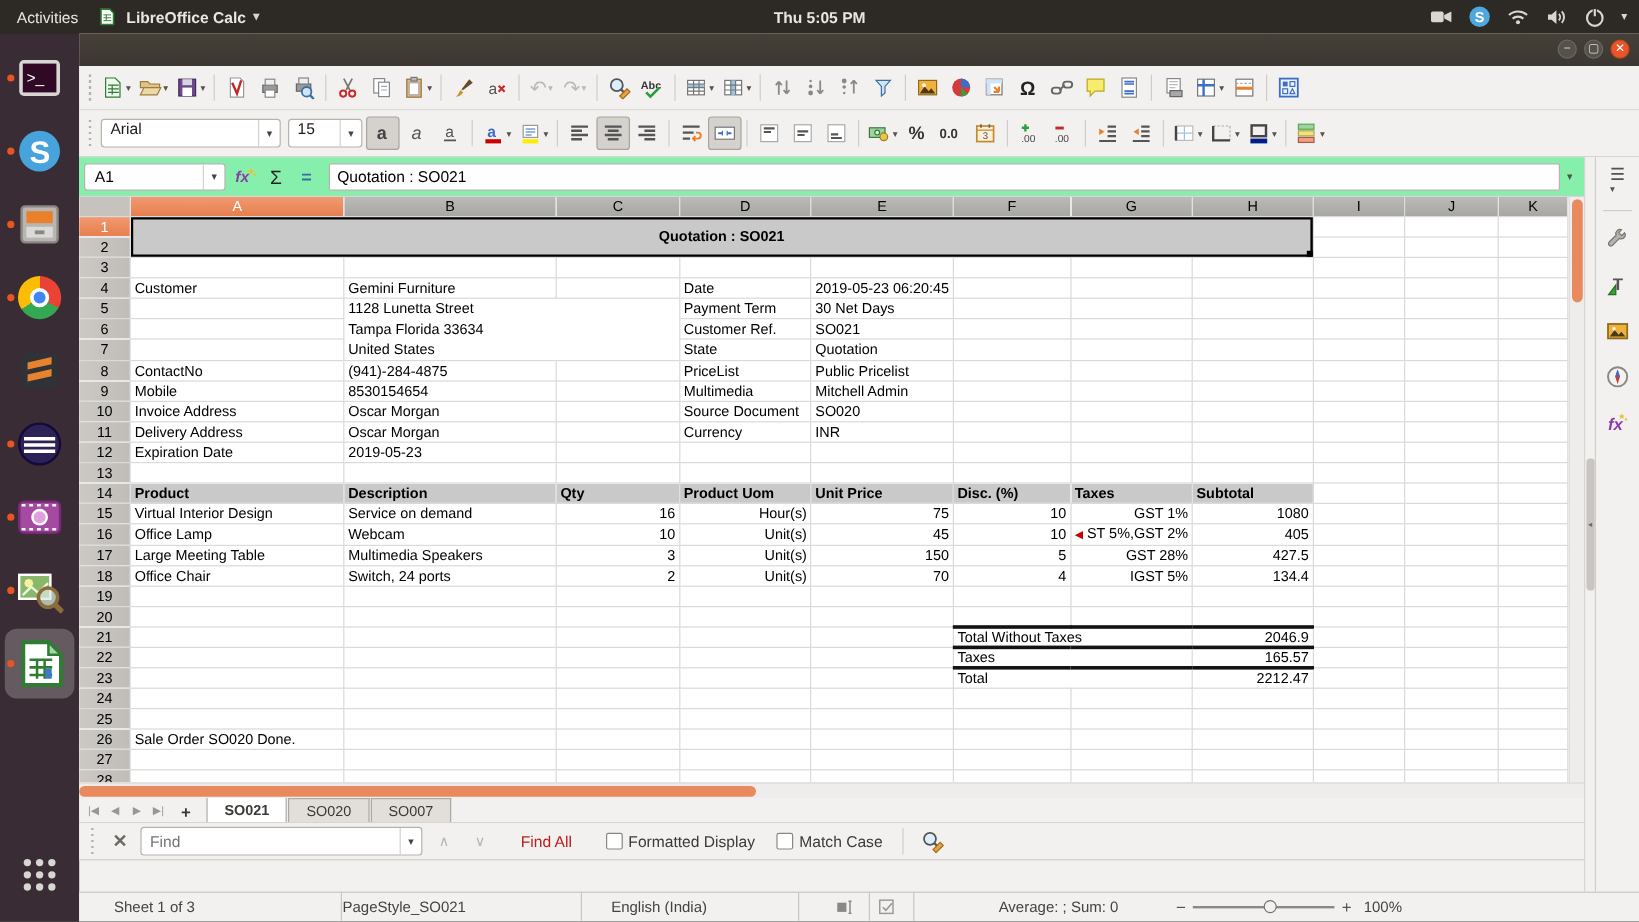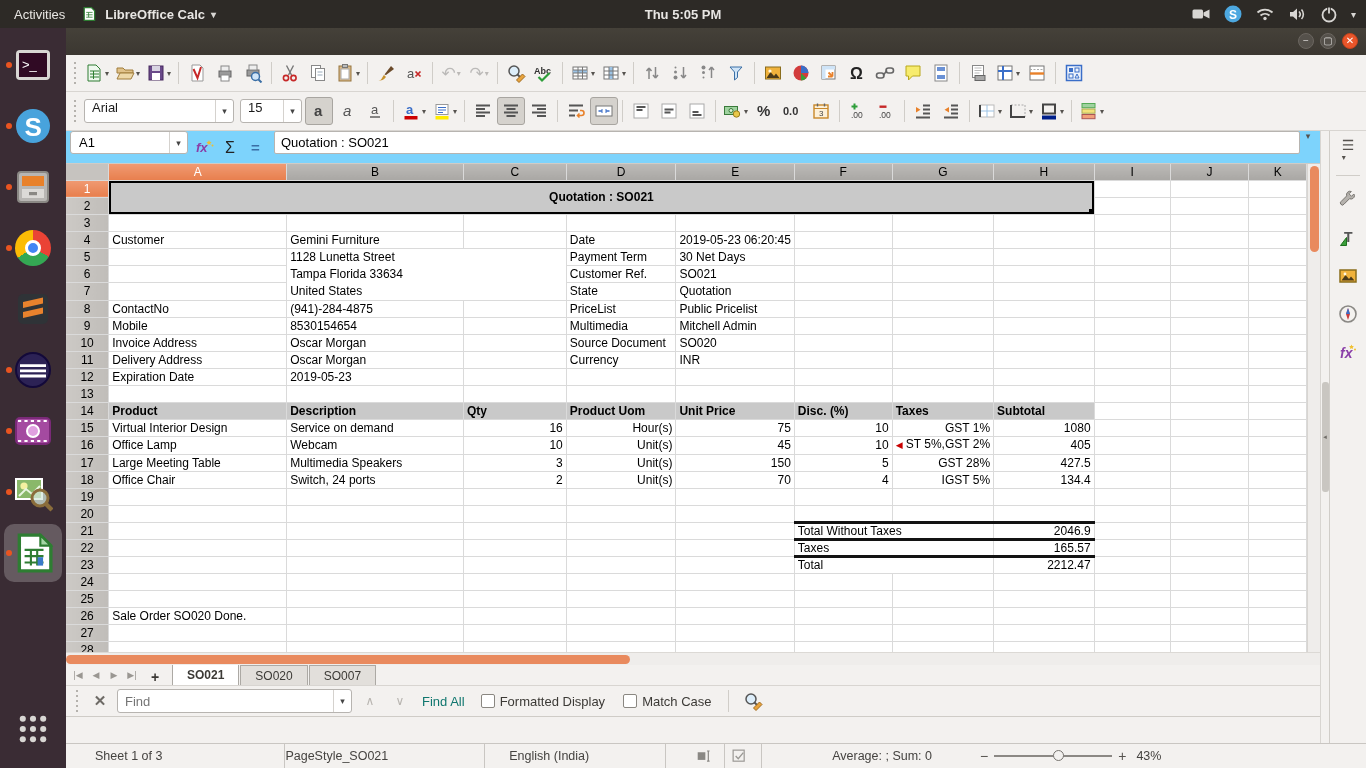--- a/index.html
+++ b/index.html
@@ -39,21 +39,21 @@
   .tbtn{height:28px;min-width:28px;padding:0 2px;display:flex;align-items:center;justify-content:center;border:1px solid transparent;border-radius:3px}
   .tbtn.pressed{background:#d5d2cd;border-color:#a8a5a0}
   .tbtn.disabled{opacity:.35}
   .tsep{width:1px;height:22px;background:#d0cdc8;margin:0 4px;flex:none}
   .ic{display:flex;align-items:center;justify-content:center}
   .dd{font-size:8px;color:#55524e;margin-left:1px}
   .combo{height:24px;background:#fff;border:1px solid #b7b4b0;border-radius:3px;display:flex;align-items:flex-start;margin:0 3px}
   .cval{flex:1;padding-left:7px;font-size:13px;color:#1a1a1a}
   .cdd{width:18px;height:100%;border-left:1px solid #d5d2ce;display:flex;align-items:center;justify-content:center;font-size:9px;color:#444}
   
-  .fbar{height:33px;background:#7dd3fc;border-bottom:1px solid #cfccc7;display:flex;padding:0 4px;flex:none}
+  .fbar{height:33px;background:#86efac;border-bottom:1px solid #cfccc7;display:flex;align-items:center;padding:0 4px;flex:none}
   .namebox{width:118px;height:23px;background:#fff;border:1px solid #b7b4b0;border-radius:3px;display:flex;align-items:center}
   .namebox .nval{flex:1;padding-left:8px;font-size:13px}
   .fbtns{display:flex;align-items:center;margin:0 4px}
   .fbtn{width:26px;height:26px;display:flex;align-items:center;justify-content:center}
   .finput{flex:1;height:23px;background:#fff;border:1px solid #b7b4b0;border-radius:2px;font-size:13px;padding-left:6px;display:flex;align-items:center;white-space:nowrap;overflow:hidden}
   .fexp{width:16px;text-align:center;font-size:9px;color:#55524e}
   
   .midband{flex:1;display:flex;min-height:0}
   .maincol{width:1254px;display:flex;flex-direction:column}
   .sheetzone{height:488px;display:flex;flex:none}
@@ -88,21 +88,21 @@
   .tnav span{color:#9a9792;font-size:9px;width:16px;text-align:center}
   .addsheet{color:#3a3834;font-size:14px;font-weight:bold;width:22px;text-align:center}
   .stab{height:20px;padding:0 14px;font-size:12px;display:flex;align-items:center;border:1px solid #aca9a4;border-bottom:none;background:#e2dfdb;color:#3c3a36;margin-right:1px}
   .stab.active{background:#fff;font-weight:bold;height:21px}
   
   .findbar{height:31px;background:#f3f1ef;border-bottom:1px solid #cfccc7;display:flex;align-items:center;gap:6px;padding-left:4px;flex:none}
   .closex{color:#6e6b66;font-size:15px;font-weight:bold;width:22px;text-align:center}
   .findcombo{width:235px;height:24px;background:#fff;border:1px solid #b7b4b0;border-radius:3px;display:flex;align-items:center}
   .findcombo input{flex:1;border:none;outline:none;font-size:13px;padding-left:7px;width:100px;color:#222;background:transparent}
   .fnav{color:#b8b5b0;font-size:12px;width:24px;text-align:center}
-  .dimlbl{color:#0f766e;font-size:13px;margin:0 4px}
+  .dimlbl{color:#b91c1c;font-size:13px;margin:0 16px}
   .chk{display:flex;align-items:center;gap:5px;font-size:13px;color:#3c3a36;margin:0 6px}
   .box{width:14px;height:14px;background:#fff;border:1px solid #8a8781;border-radius:2px}
   
   .statusbar{height:25px;background:#f3f1ef;border-top:1px solid #c9c6c2;display:flex;align-items:center;font-size:12.5px;color:#454340;flex:none}
   .ssep{width:1px;height:100%;background:#c9c6c2}
   .zoomer{display:flex;align-items:center;gap:6px;margin:0 10px}
   .ztrack{position:relative;width:118px;height:2px;background:#8b8884}
   .zknob{position:absolute;left:50%;top:-5px;width:11px;height:11px;border-radius:50%;background:#f3f1ef;border:1px solid #77746f}
   .zpm{color:#55524e;font-size:14px}
   
@@ -1386,16 +1386,16 @@
         </span>
       <span class="ssep" style="margin-left:12px"></span>
       <span style="margin-left:70px">Average: ; Sum: 0</span>
       <span class="zoomer" style="margin-left:48px">
         <span class="zpm">−</span>
         <span class="ztrack">
             <span class="zknob"></span>
           </span>
         <span class="zpm">+</span>
       </span>
-      <span>43%</span>
+      <span>100%</span>
     </div>
   </div>
 </div>
 
 </body></html>

